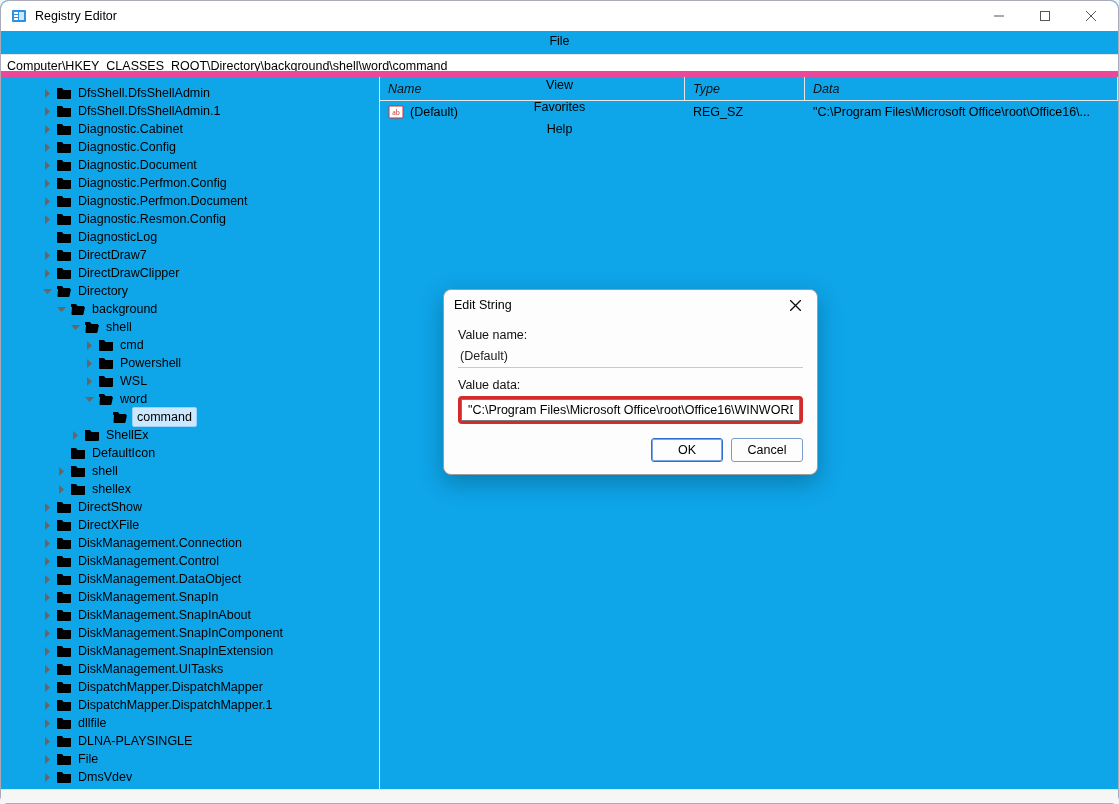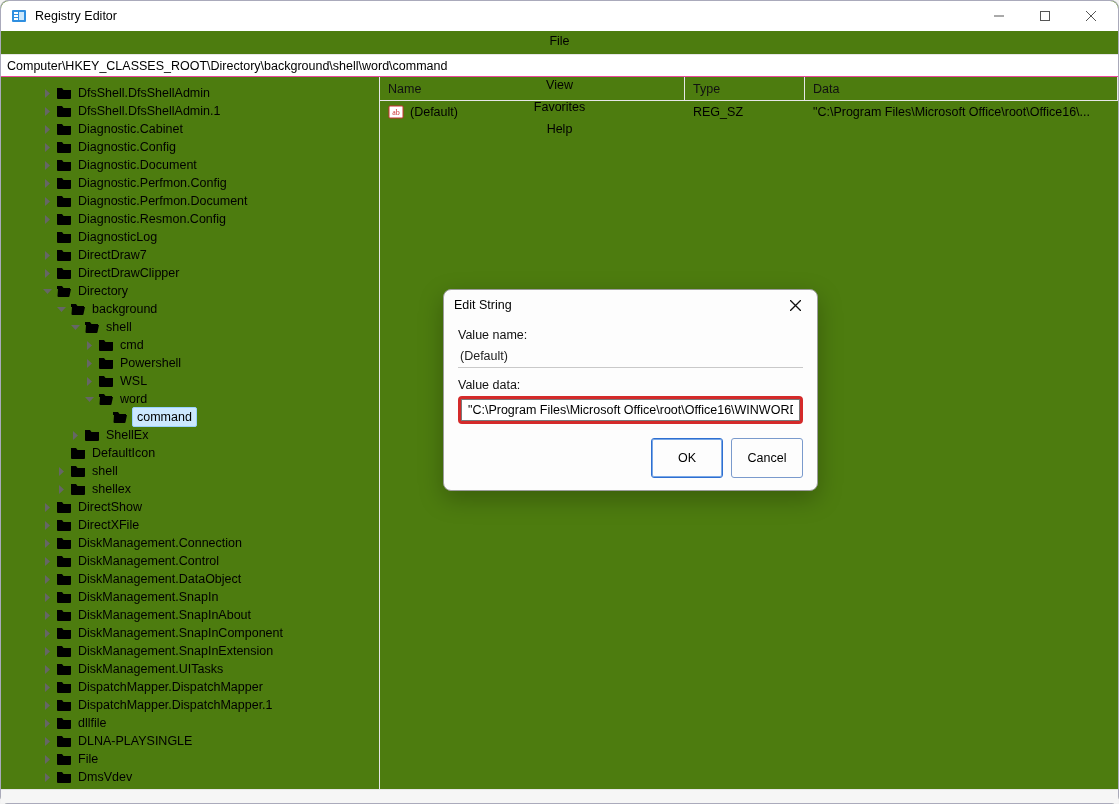--- a/index.html
+++ b/index.html
@@ -1,41 +1,41 @@
 <!DOCTYPE html>
 <html><head>
 <meta charset="utf-8">
 <style>
   * { box-sizing: border-box; }
   html, body { margin: 0; padding: 0; font-family: "Segoe UI", Tahoma, sans-serif; font-size: 12.5px; color: #000; background: #f3f3f3; overflow: hidden; }
 
-  .window { width: 1119px; height: 804px; background: #4d7c0f; border: 1px solid #aab; border-radius: 8px; display: flex; flex-direction: column; position: relative; }
+  .window { width: 1119px; height: 804px; background: #0ea5e9; border: 1px solid #aab; border-radius: 8px; display: flex; flex-direction: column; position: relative; }
 
   
   .titlebar { height: 30px; display: flex; align-items: center; padding: 0 4px; border-top-left-radius: 8px; border-top-right-radius: 8px; background:#fff;}
   .titlebar .app-icon { width: 16px; height: 16px; margin: 0 8px 0 6px; display:inline-flex; align-items:center; justify-content:center; }
   .titlebar .title { flex: 0 0 auto; font-size: 12.5px; }
   .titlebar .spacer { flex: 1; }
   .win-btn { width: 46px; height: 30px; display: inline-flex; align-items: center; justify-content: center; color:#555; }
   .win-btn svg { width:10px; height:10px; }
   .win-btn.max svg{width:10px;height:10px;}
 
   
   .menubar { height: 24px; display: flex; align-items: center; gap: 2px; padding: 0 4px; border-bottom: 1px solid #e6e6e6; font-size:12.5px;flex-direction:column;}
   .menubar .item { padding: 3px 8px; border-radius:3px; }
 
   
-  .addressbar { height: 22px; padding: 2px 6px; border-bottom: 1px solid #ec4899; font-size:12.5px; line-height:18px; white-space:nowrap; overflow:hidden; background:#fff;}
+  .addressbar { height: 22px; padding: 2px 6px; border-bottom: 6px solid #ec4899; font-size:12.5px; line-height:18px; white-space:nowrap; overflow:hidden; background:#fff;text-decoration:underline;}
 
   
   .main { flex:1; display:flex; min-height:0; }
   .tree-pane { width: 379px; border-right:1px solid #e6e6e6; overflow-y:auto; overflow-x:hidden; padding-top:2px; position:relative;}
   .splitter-handle{width:6px; cursor:col-resize; position:absolute; right:-3px; top:50%; height:40px; transform:translateY(-50%);}
   .list-pane { flex:1; display:flex; flex-direction:column; overflow:hidden; }
-  .list-header { height:24px; display:flex; align-items:stretch; border-bottom:1px solid #e6e6e6; font-size:12.5px; color:#111;}
+  .list-header { height:24px; display:flex; align-items:stretch; border-bottom:1px solid #e6e6e6; font-size:12.5px; color:#111;font-style:italic;}
   .list-header .col { padding:4px 8px; border-right:1px solid #e6e6e6; display:flex; align-items:center;}
   .col-name{flex:0 0 305px;}
   .col-type{flex:0 0 120px;}
   .col-data{flex:1;}
   .list-body{flex:1; overflow:auto;}
   .list-row{display:flex; height:22px; align-items:center;}
   .list-row .cell{padding:0 8px; white-space:nowrap; overflow:hidden; text-overflow:ellipsis; font-size:12.5px;}
   .cell.name{flex:0 0 305px; display:flex; align-items:center; gap:6px;}
   .cell.type{flex:0 0 120px;}
   .cell.data{flex:1;}
@@ -69,21 +69,21 @@
   .dialog{position:absolute; left:442px; top:259px; width:375px; background:#fdfdfd; border:1px solid #9c9c9c; border-radius:8px; box-shadow:0 8px 24px rgba(0,0,0,.25); pointer-events:auto; font-size:12.5px;}
   .dialog .d-title{display:flex; align-items:center; height:30px; padding:0 10px;}
   .dialog .d-title .t{flex:1;}
   .dialog .d-title .x{width:24px;height:24px;display:inline-flex;align-items:center;justify-content:center; border-radius:3px;}
   .dialog .d-body{padding:4px 14px 12px 14px;}
   .dlg-label{margin-top:4px; margin-bottom:4px; color:#111;}
   .dlg-ro{border-bottom:1px solid #c9c9c9; padding:3px 2px 4px 2px; color:#222;}
   .dlg-input-wrap{border:3px solid #d42a2a; border-radius:4px; padding:0; margin-top:2px;}
   .dlg-input{width:100%; border:1px solid #7a7a7a; padding:3px 6px; font-size:12.5px; font-family:inherit; outline:none; background:#fff;}
   .dlg-buttons{display:flex; justify-content:flex-end; gap:8px; margin-top:14px;}
-  .dlg-btn{min-width:72px; height:40px; border:1px solid #7a9acc; background:#fdfdfd; border-radius:3px; font-size:12.5px; padding:0 10px;}
+  .dlg-btn{min-width:72px; height:24px; border:1px solid #7a9acc; background:#fdfdfd; border-radius:3px; font-size:12.5px; padding:0 10px;}
   .dlg-btn.default{border-color:#2e6fd1; box-shadow:inset 0 0 0 1px #7aa8e6;}
 </style>
 </head>
 <body>
 
 <svg width="0" height="0" style="position:absolute">
   <defs>
     <g id="folder-closed">
         <path class="f-tab" d="M1 3h5l1.5 2H15v1H1z"></path>
         <path class="f-body" d="M1 5h14v8a1 1 0 0 1-1 1H2a1 1 0 0 1-1-1z"></path>

